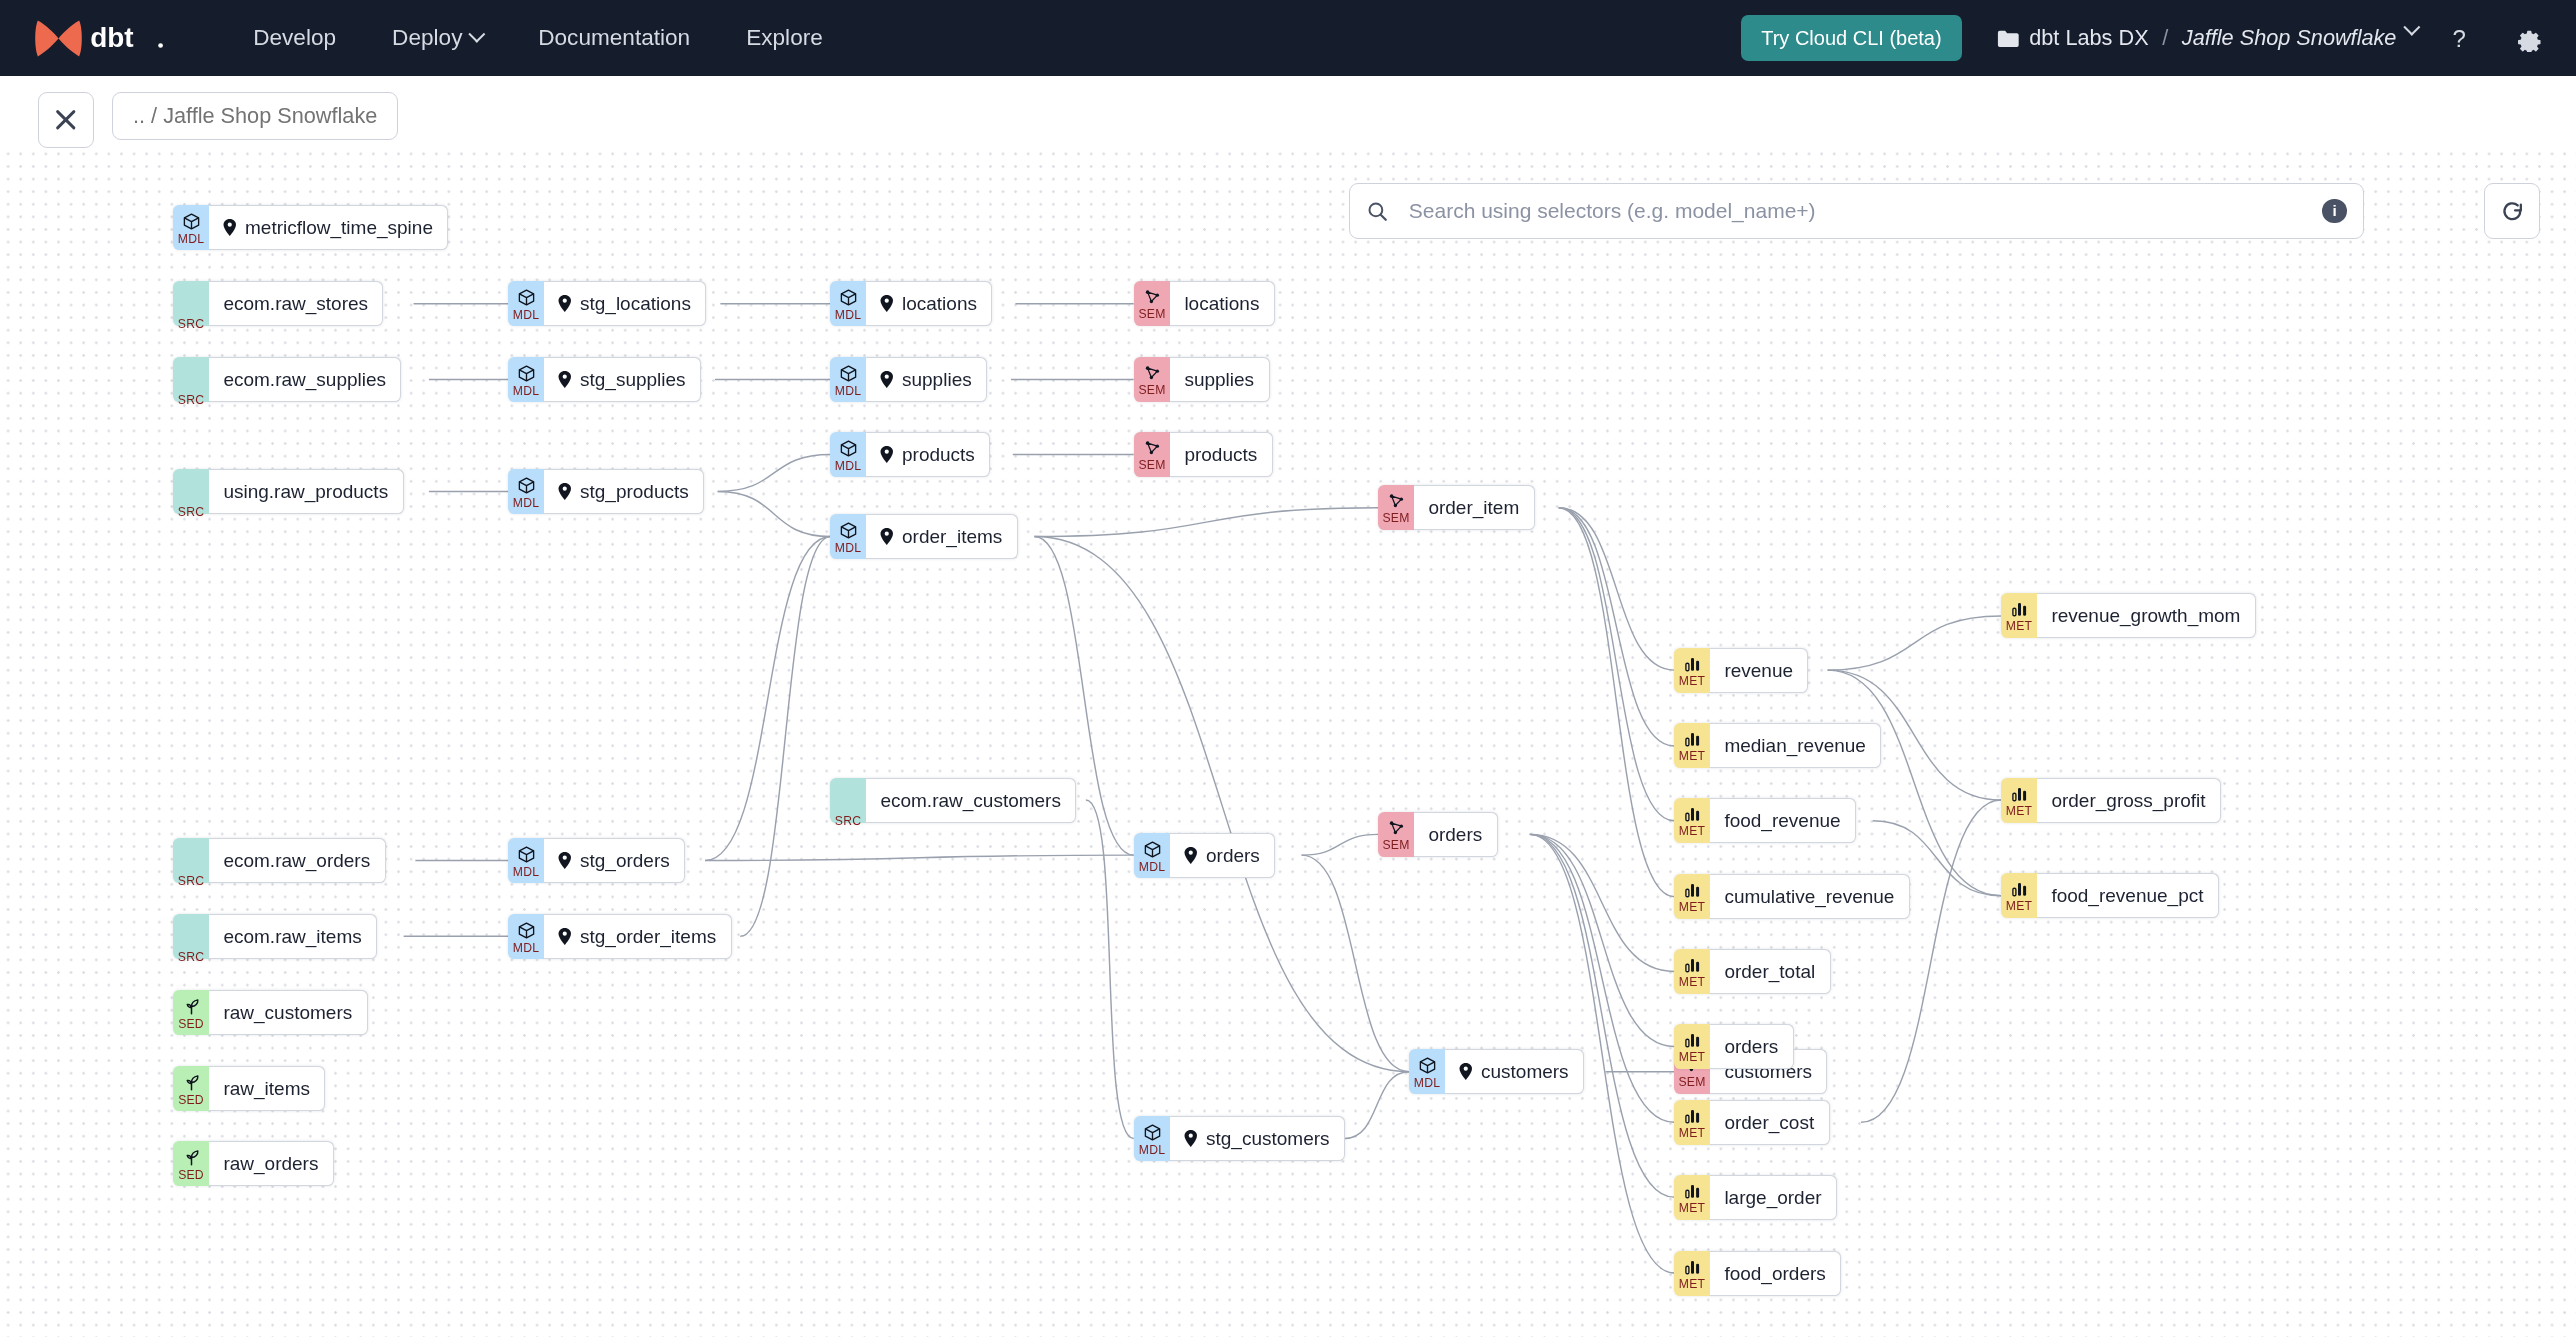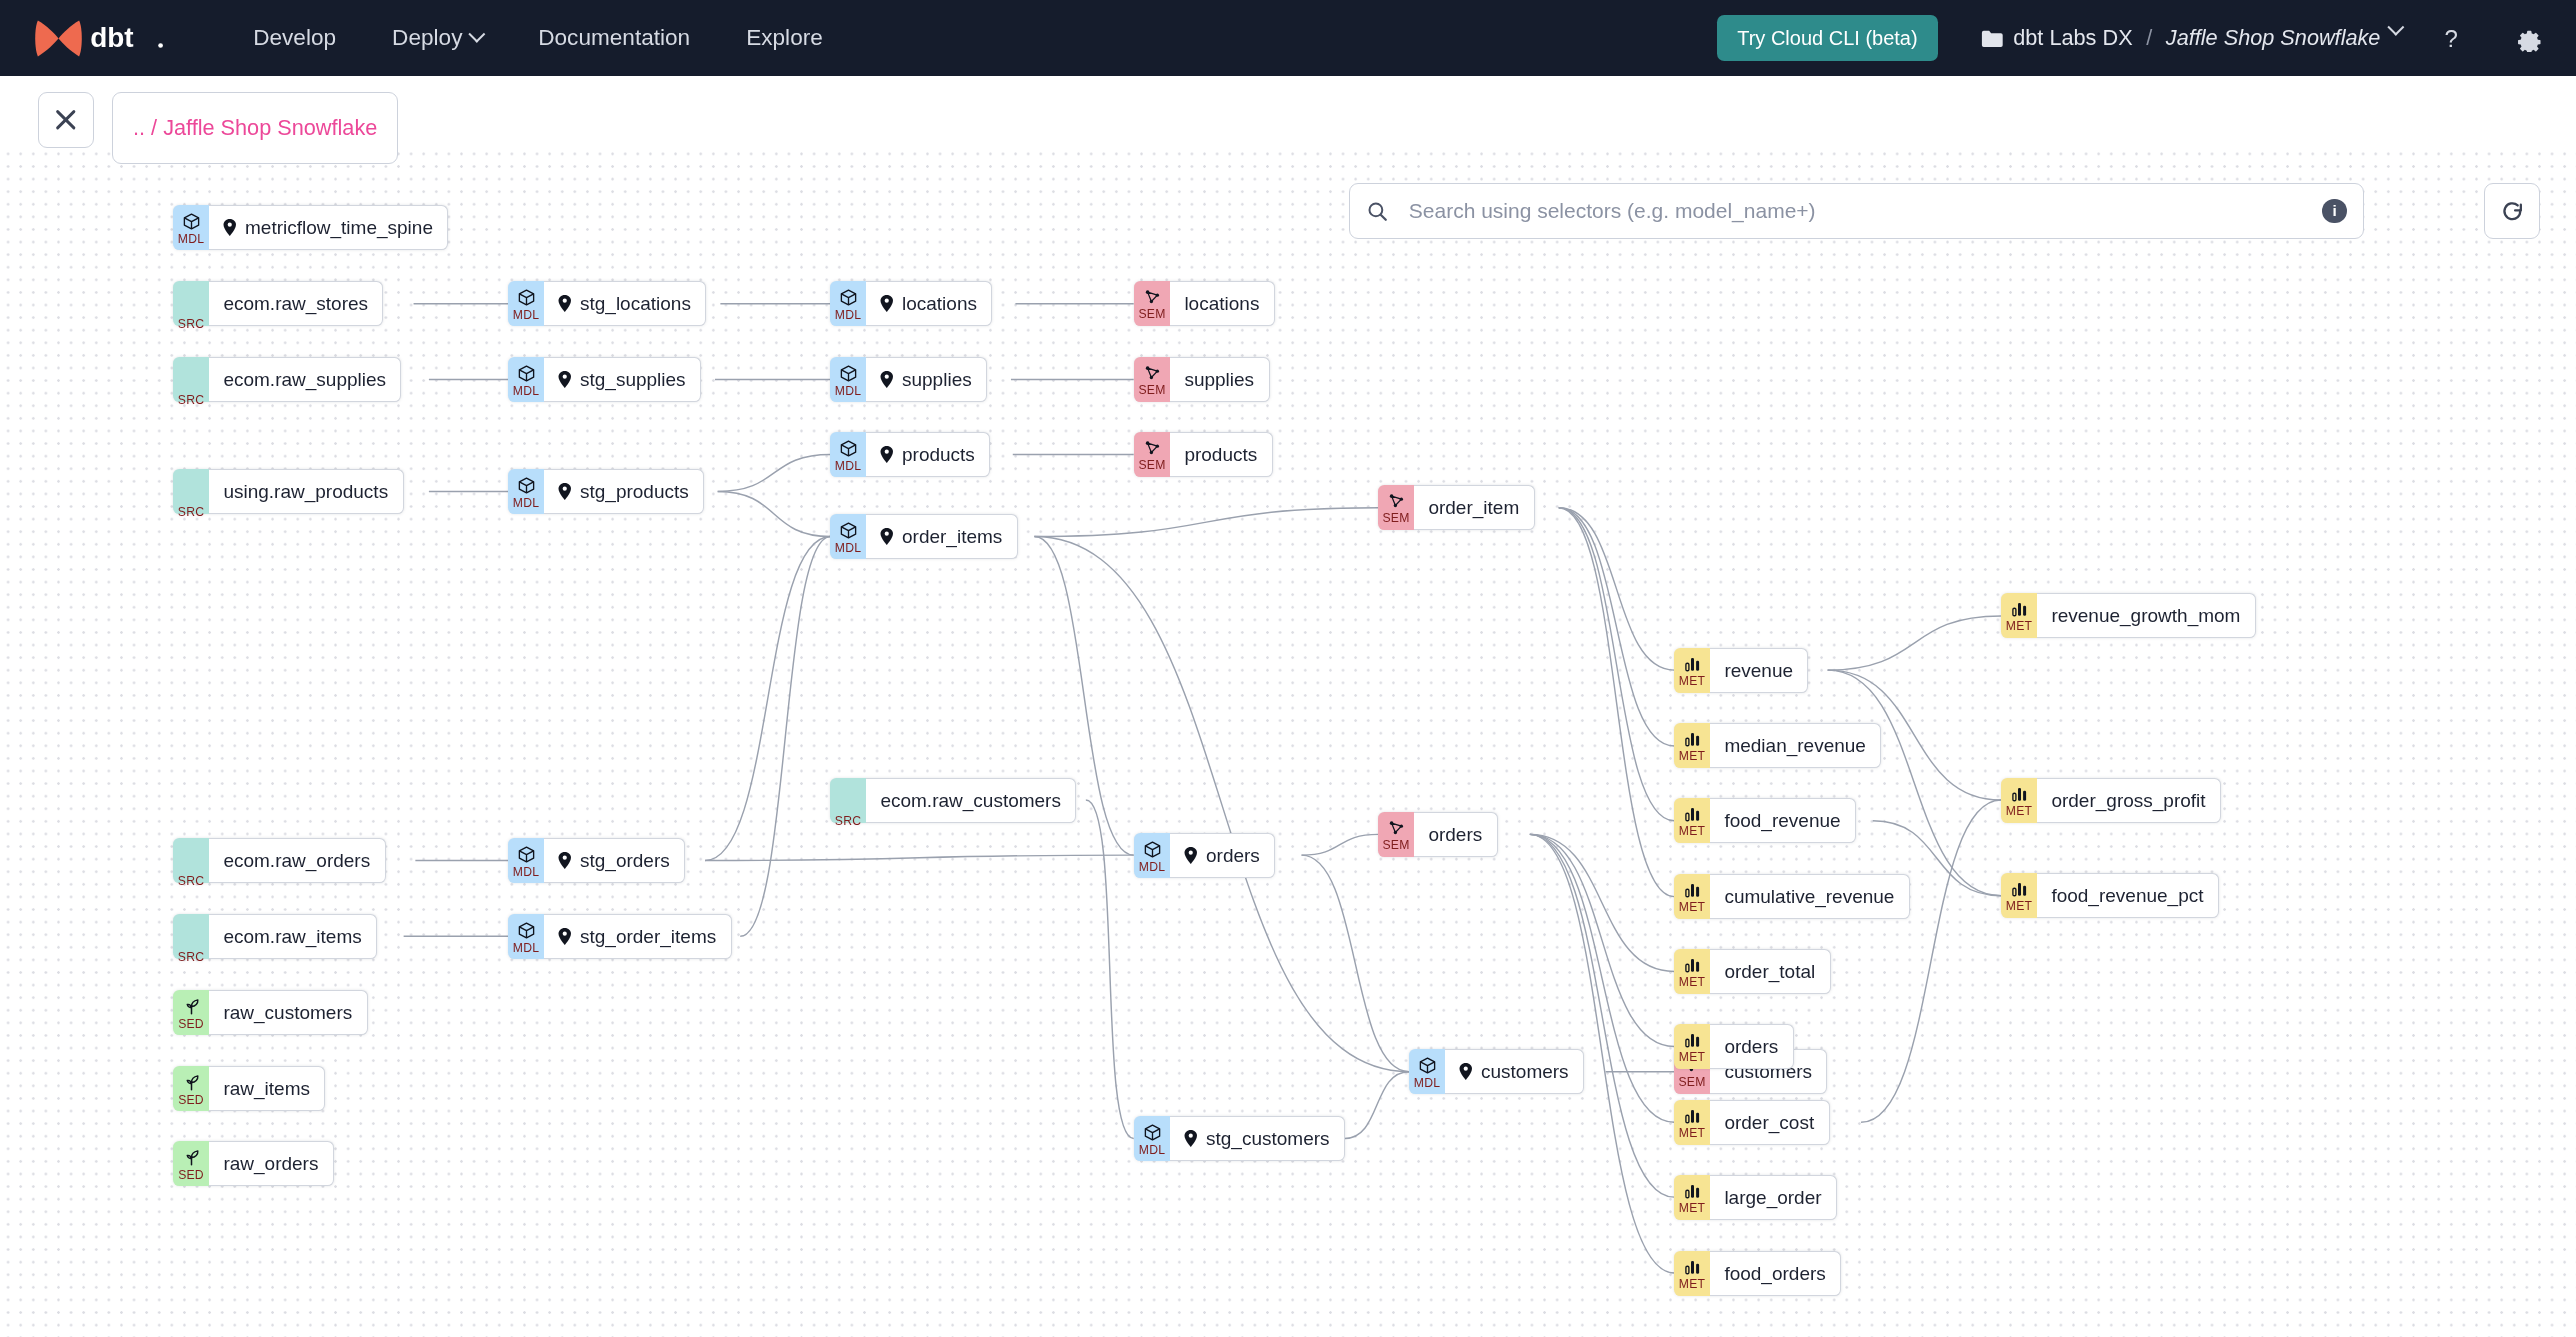--- a/index.html
+++ b/index.html
@@ -21,43 +21,43 @@
   .brand { display: flex; align-items: center; margin-left: 34px; }
   .brand-logo { width: 49px; height: 43px; flex: 0 0 auto; }
   .brand-word { margin-left: 7.2px; }
   .nav-links { display: flex; align-items: center; margin-left: 56px; gap: 16px; }
   .nav-link {
     color: #d6dae3; font-size: 22.6px; padding: 7.2px 20px;
     cursor: pointer; white-space: nowrap; display:flex; align-items:center; gap:8.1px;
   }
   .caret { display:inline-block; width:11.7px; height:11.7px; border-right:2.3px solid #d6dae3;
            border-bottom:2.3px solid #d6dae3; transform: rotate(45deg) translate(-2.7px,-2.7px); }
-  .topnav-right { margin-left: auto; display:flex; align-items:center; margin-right: 23.5px; gap: 12px; }
+  .topnav-right { margin-left: auto; display:flex; align-items:center; margin-right: 23.5px; gap: 4px; }
   .cli-btn {
     background: #2e8b8b; color: #ffffff; font-size: 20px;
     padding: 11.7px 20px; border-radius: 7.2px; cursor: pointer; white-space: nowrap;
   }
   .breadcrumb-wrap { display:flex; align-items:center; margin-left: 31px; color:#e4e7ee; font-size:21.7px; gap:10px; white-space:nowrap;}
   .folder-ico { width: 22.6px; height: 19px; flex:0 0 auto; }
   .bc-sep { color:#8c93a3; margin: 0 3.6px; }
   .bc-proj { display:flex; align-items:flex-start; gap:10px; cursor:pointer;font-style:italic; }
   .icon-btn-nav { width:47px; height:47px; display:flex; align-items:center; justify-content:center; cursor:pointer; margin-left: 16.2px;}
 
   
   .toolbar { position:absolute; left:0; top:76px; width:2576px; height:69px; background:#fff; z-index: 5;}
   .tb-close {
     position:absolute; left:38px; top:16.2px; width:56px; height:56px;
     border:0.9px solid #cdd2dc; border-radius:9px; background:#fff;
     display:flex; align-items:center; justify-content:center; cursor:pointer;
   }
   .tb-crumb {
-    position:absolute; left:112px; top:16.2px; height:72px;
+    position:absolute; left:112px; top:16.2px; height:48px;
     border:0.9px solid #cdd2dc; border-radius:9px; background:#fff;
     display:flex; align-items:center; padding: 0 20px; cursor:pointer;
-    font-size:21.7px; color:#ec4899; white-space:nowrap;
+    font-size:21.7px; color:#737373; white-space:nowrap;
   }
   .tb-search {
     position:absolute; left:1349px; top:107px; width:1015px; height:56px;
     border:0.9px solid #cdd2dc; border-radius:9px; background:#fff;
     display:flex; align-items:center; padding: 0 16.2px;
   }
   .tb-search input {
     border:none; outline:none; flex:1; font-size:21px; color:#333a49;
     font-family:"Liberation Sans", sans-serif; background:transparent; margin-left:18px;
   }

